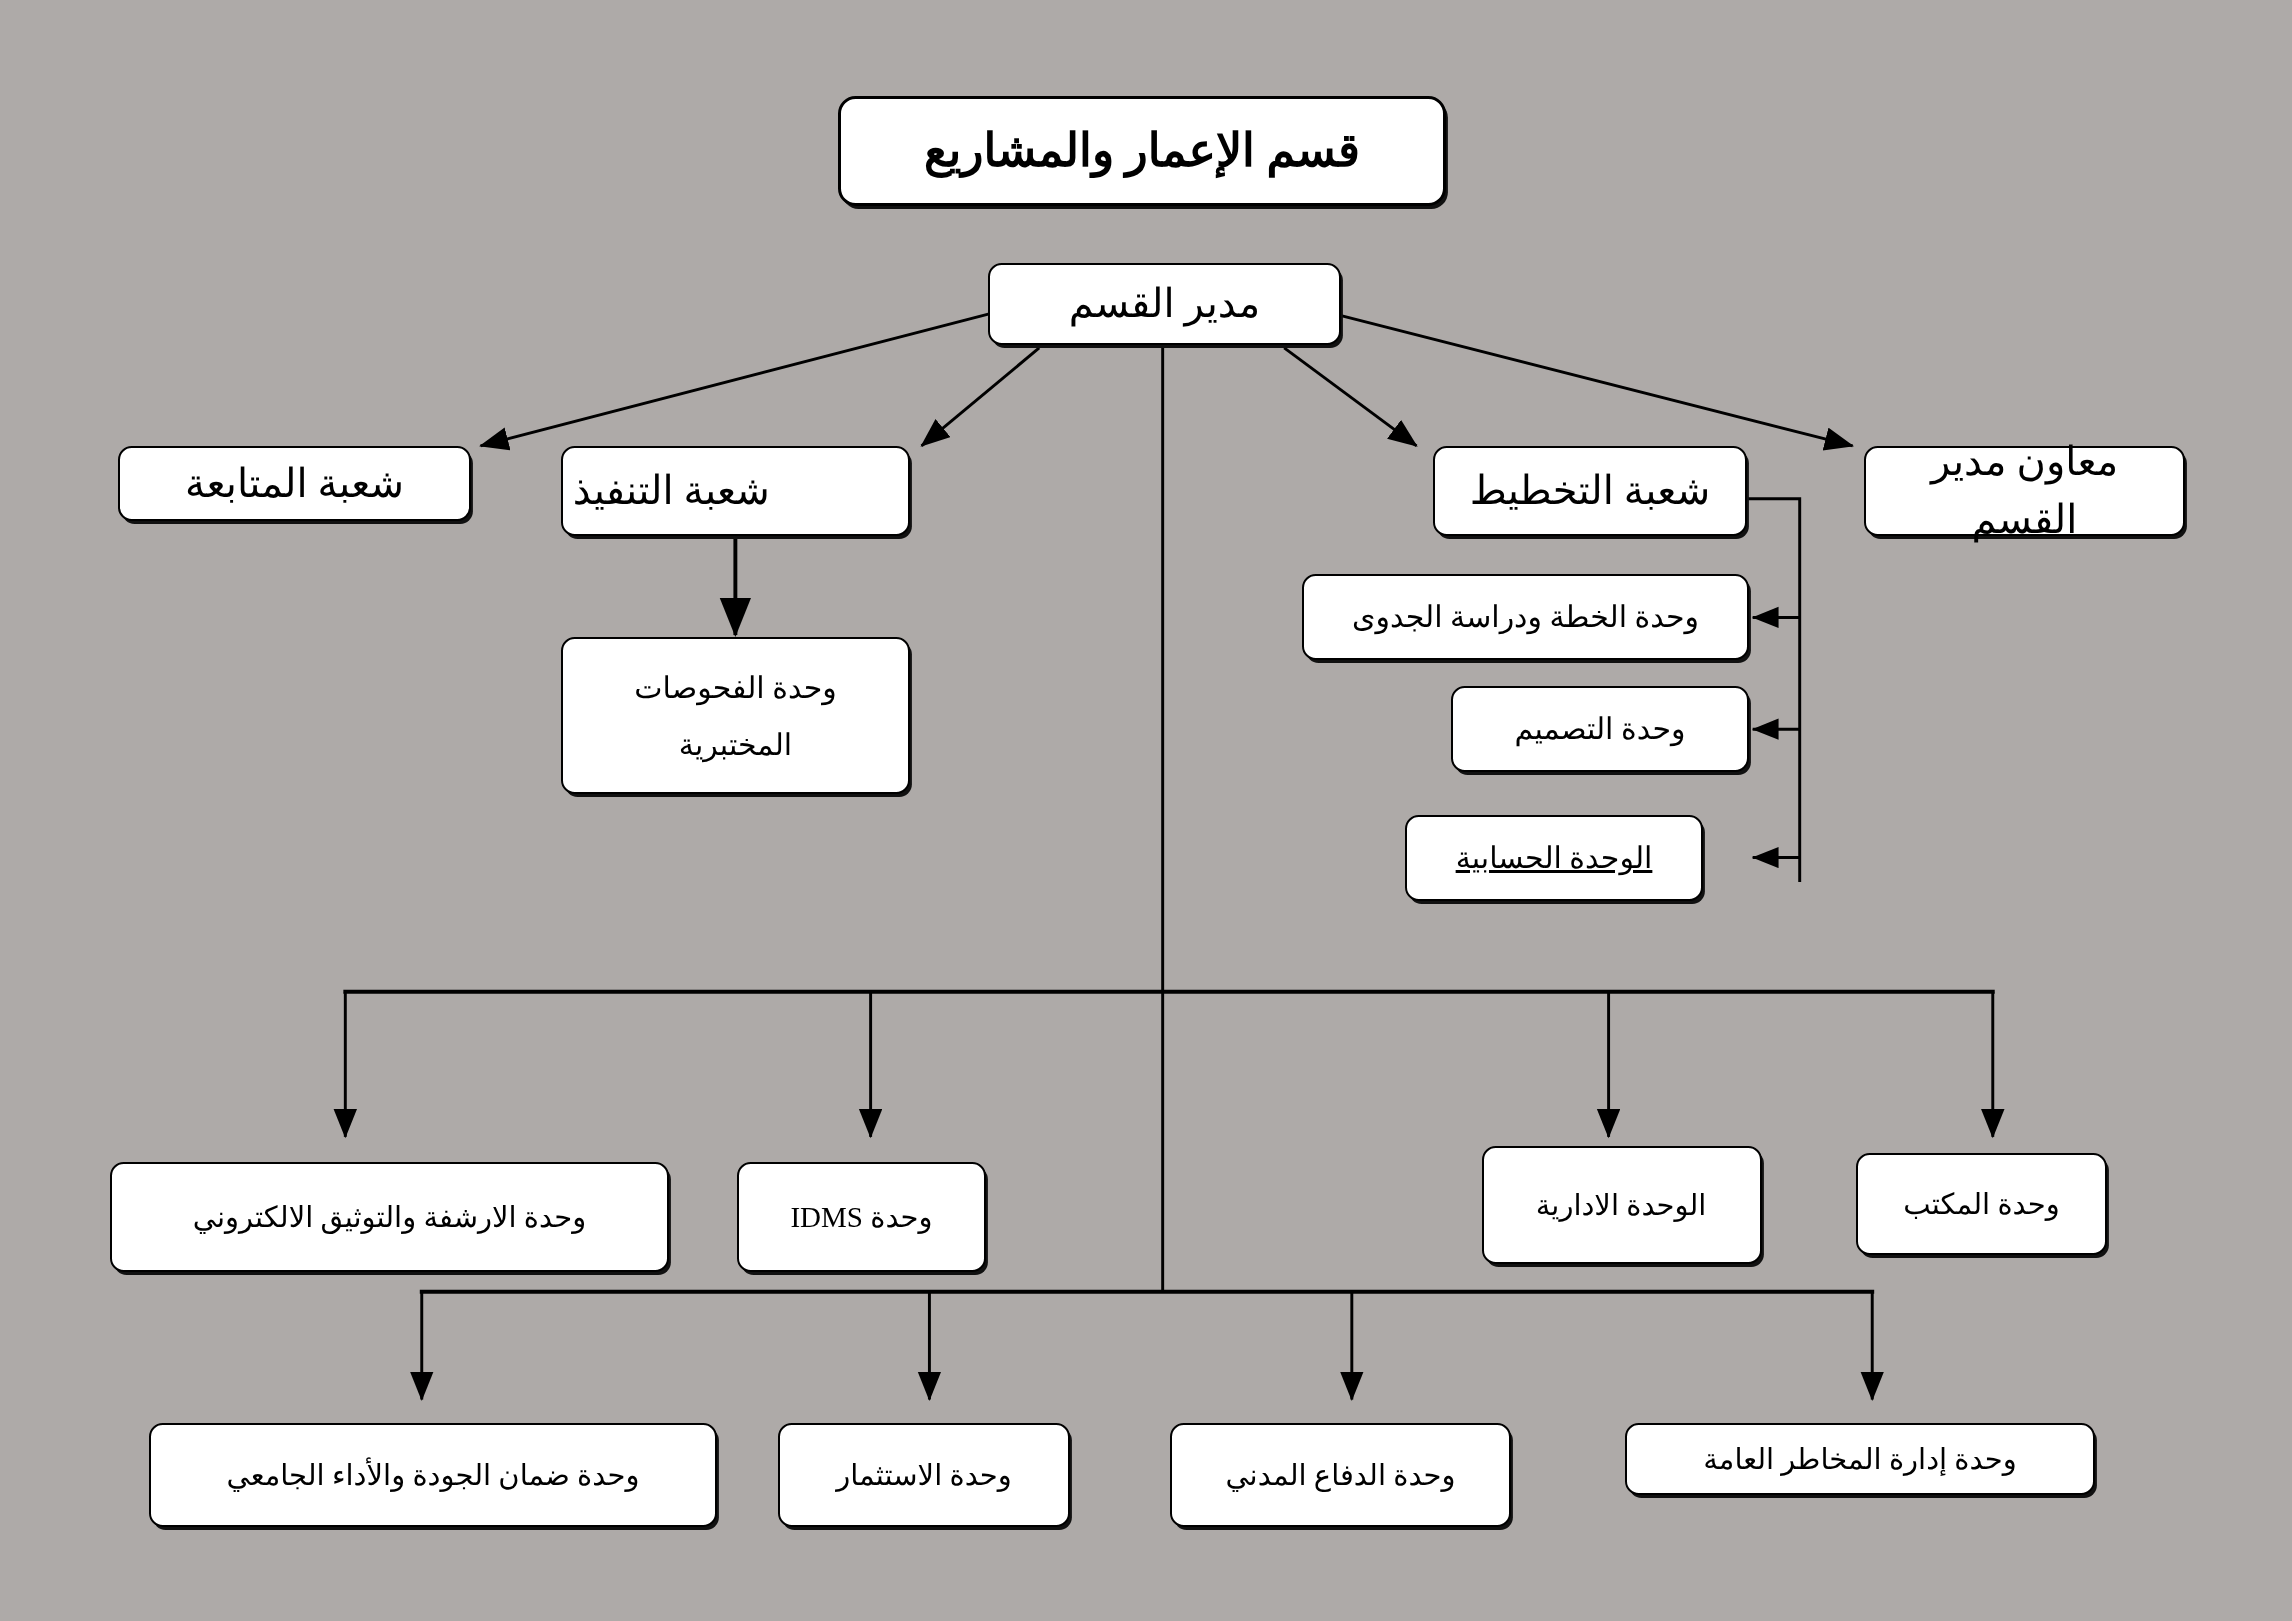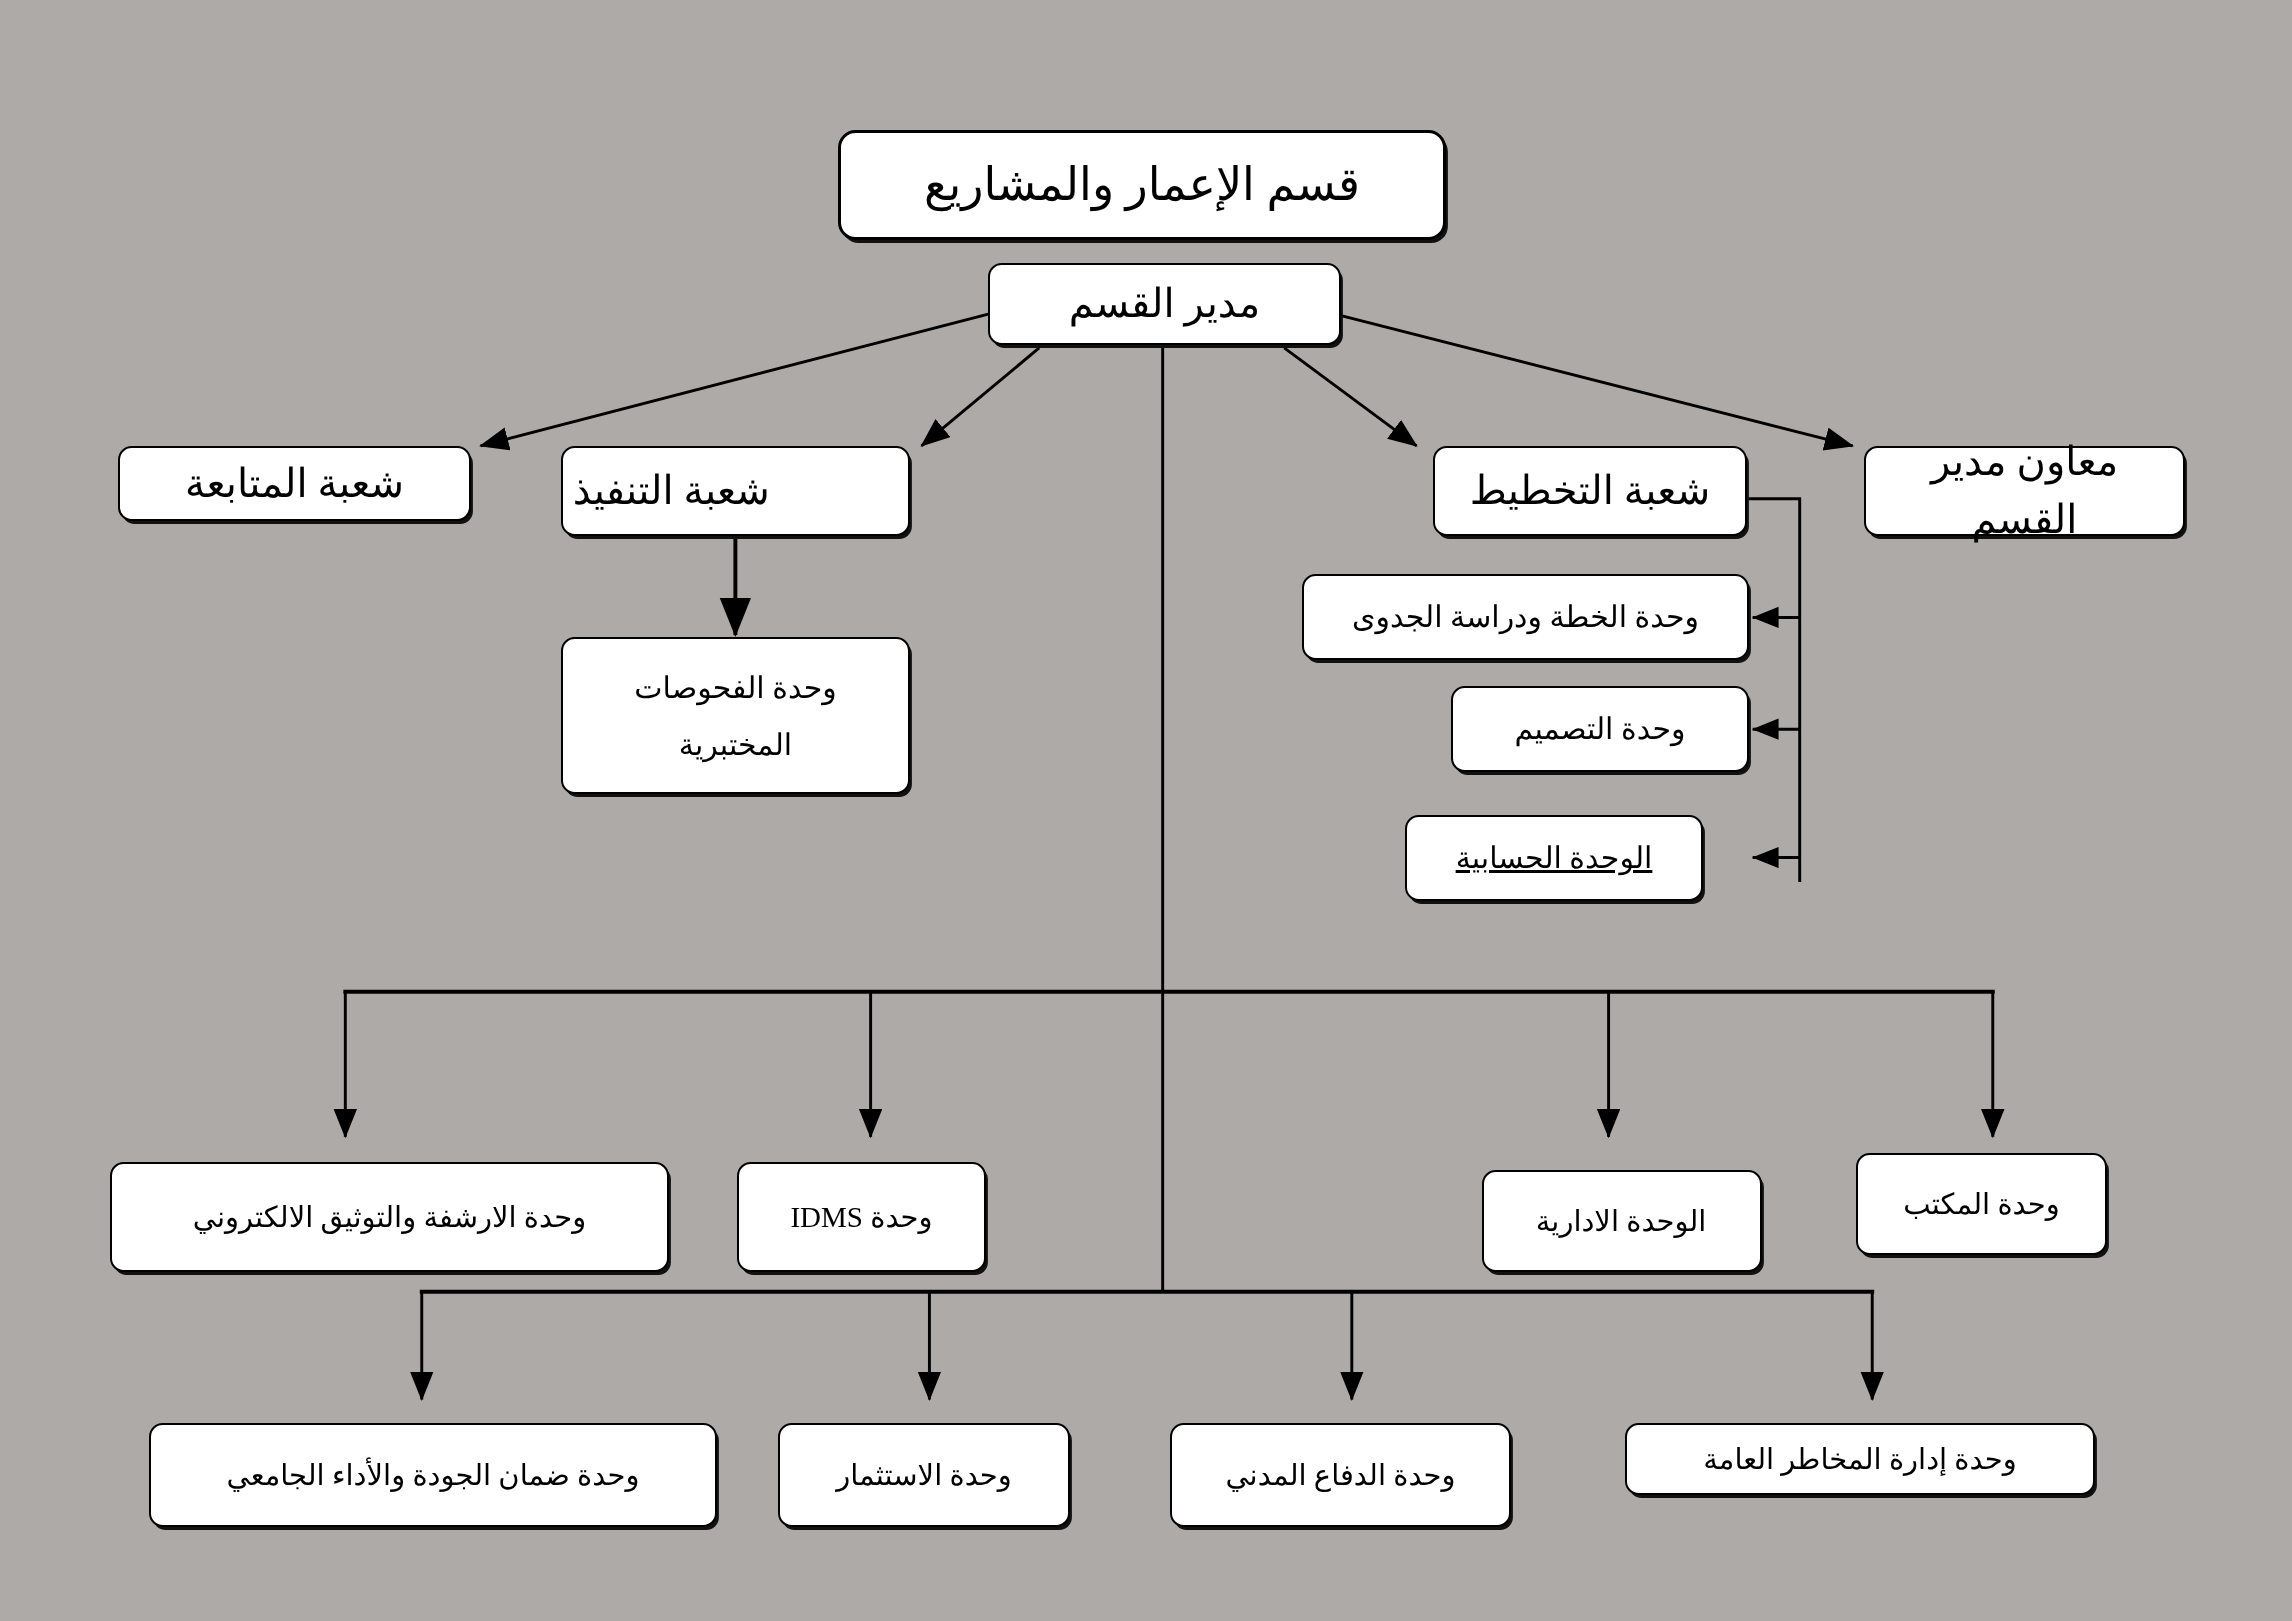--- a/index.html
+++ b/index.html
@@ -25,25 +25,24 @@
     justify-content:center;
     text-align:center;
     direction:rtl;
     color:#000000;
     line-height:1.45;
     padding:2px 9.8px;
     box-shadow:2.9px 3.9px 0 -1px #111;
     z-index:3;
   }
   .node.title{
-    font-weight:normal;
+    font-weight:bold;
     font-size:46px;
     border-width:3.9px;
     border-radius:17.6px;
-    margin-top:34px;
   }
   .node.lvl1{ font-size:40px; }
   .node.lvl2{ font-size:30px; }
   .node.lvl3{ font-size:29px; }
   .node.multiline{ line-height:1.9; }
   svg#wires{
     position:absolute;
     left:0; top:0;
     width:2293px;
     height:1621px;
@@ -151,21 +150,21 @@
   </div>
 
   <div class="node lvl3" style="left:110px; top:1162px; width:559px; height:110px;">
     <span>وحدة الارشفة والتوثيق الالكتروني</span>
   </div>
 
   <div class="node lvl3" style="left:737px; top:1162px; width:249px; height:110px;">
     <span>وحدة IDMS</span>
   </div>
 
-  <div class="node lvl3" style="left:1482px; top:1170px; width:280px; height:102px;padding-left:8px;">
+  <div class="node lvl3" style="left:1482px; top:1146px; width:280px; height:118px;padding-left:8px;">
     <span>الوحدة الادارية</span>
   </div>
 
   <div class="node lvl3" style="left:1856px; top:1153px; width:251px; height:102px;">
     <span>وحدة المكتب</span>
   </div>
 
   <div class="node lvl3" style="left:149px; top:1423px; width:568px; height:104px;">
     <span>وحدة ضمان الجودة والأداء الجامعي</span>
   </div>

